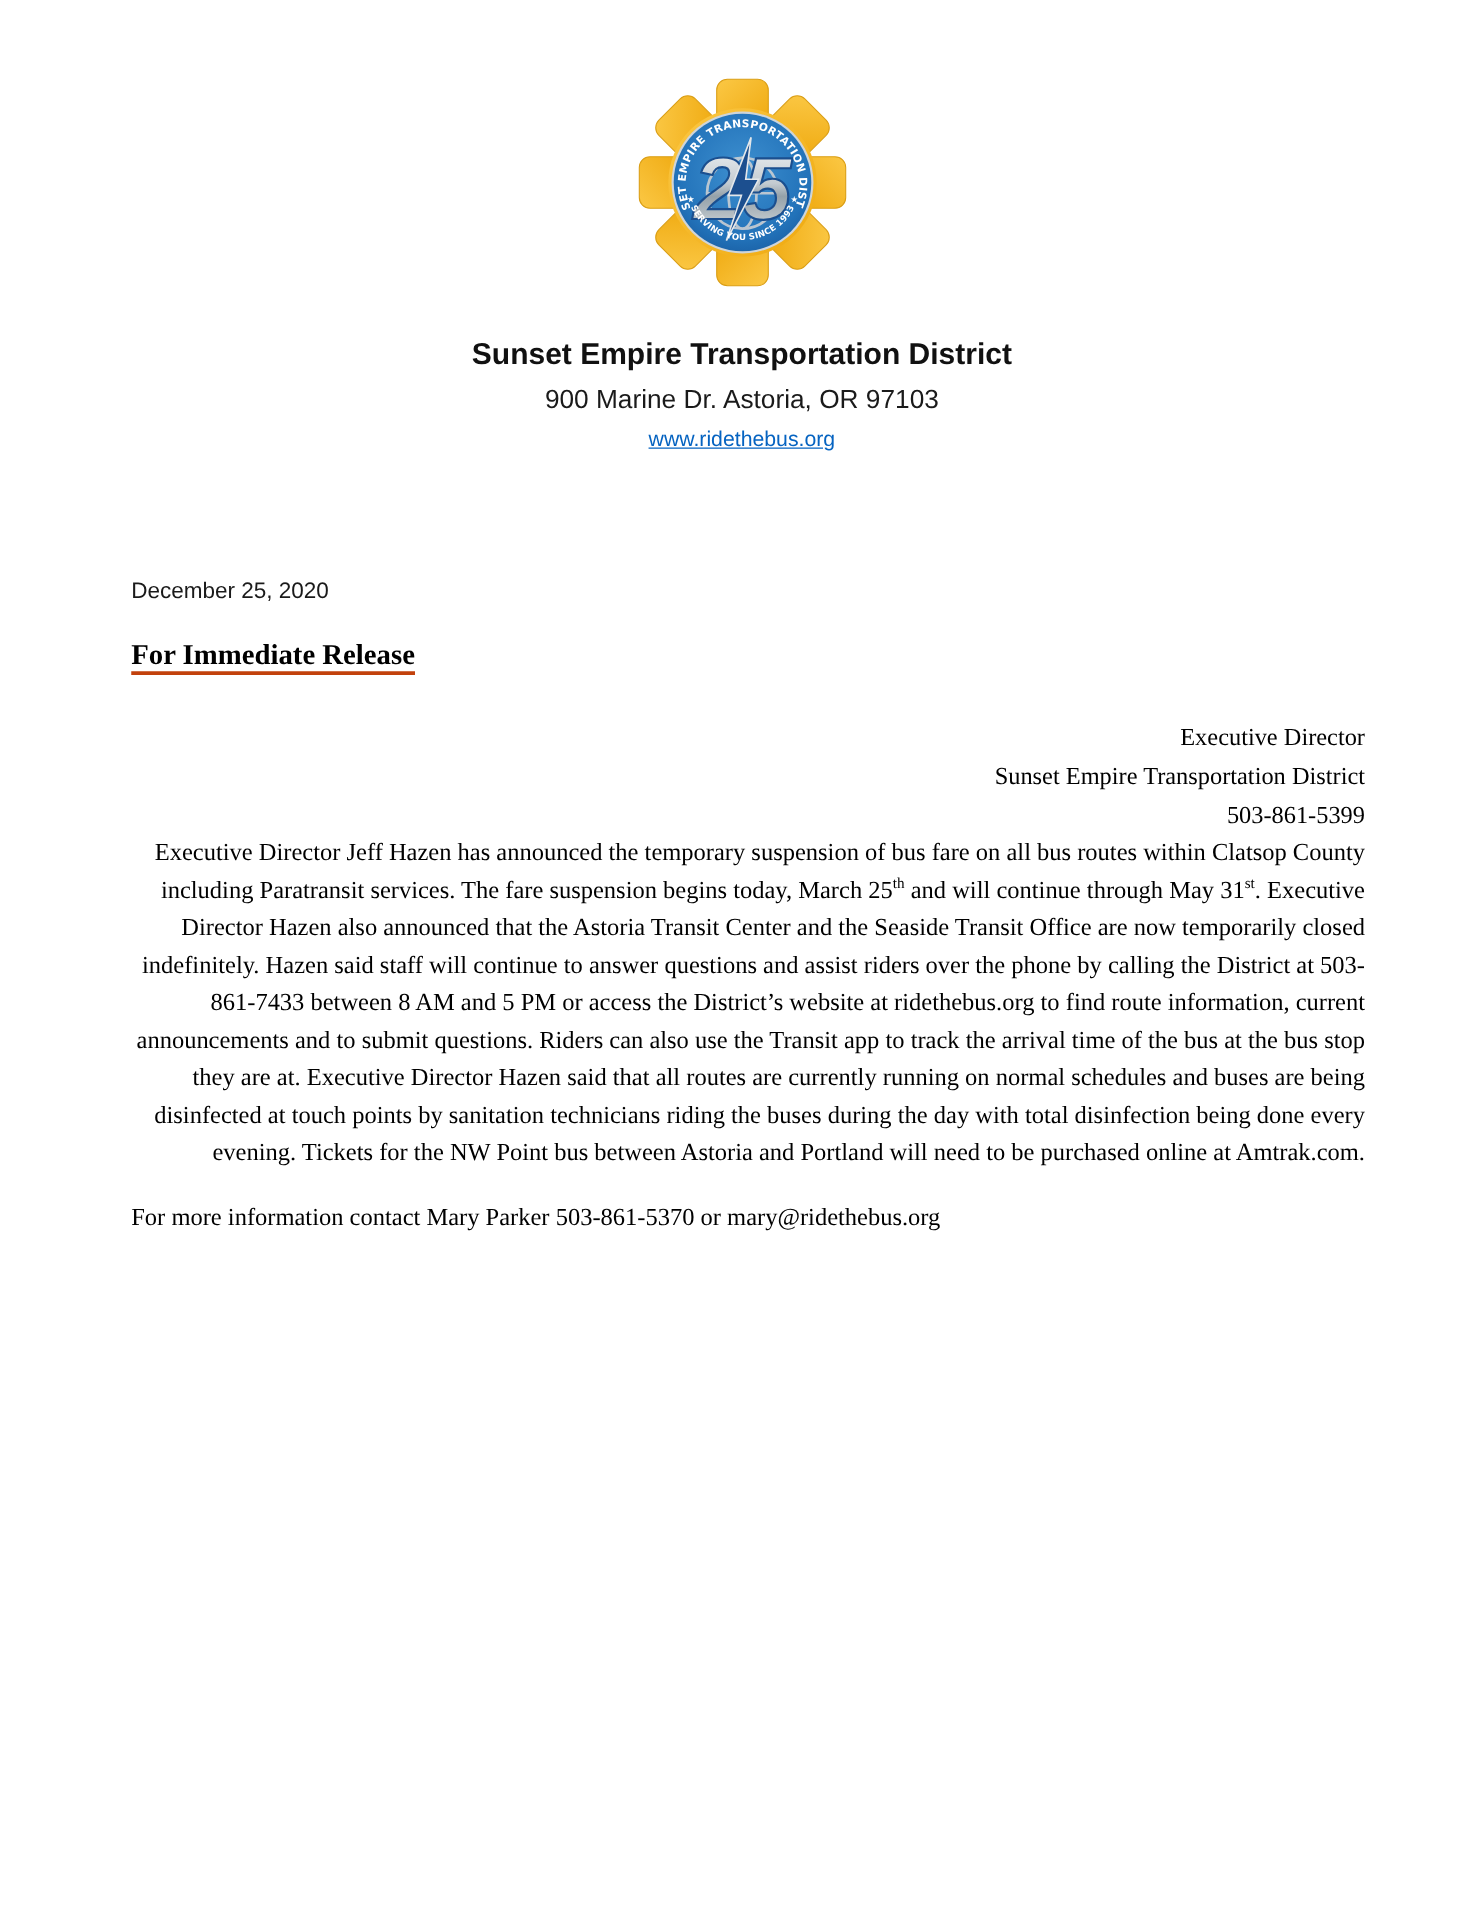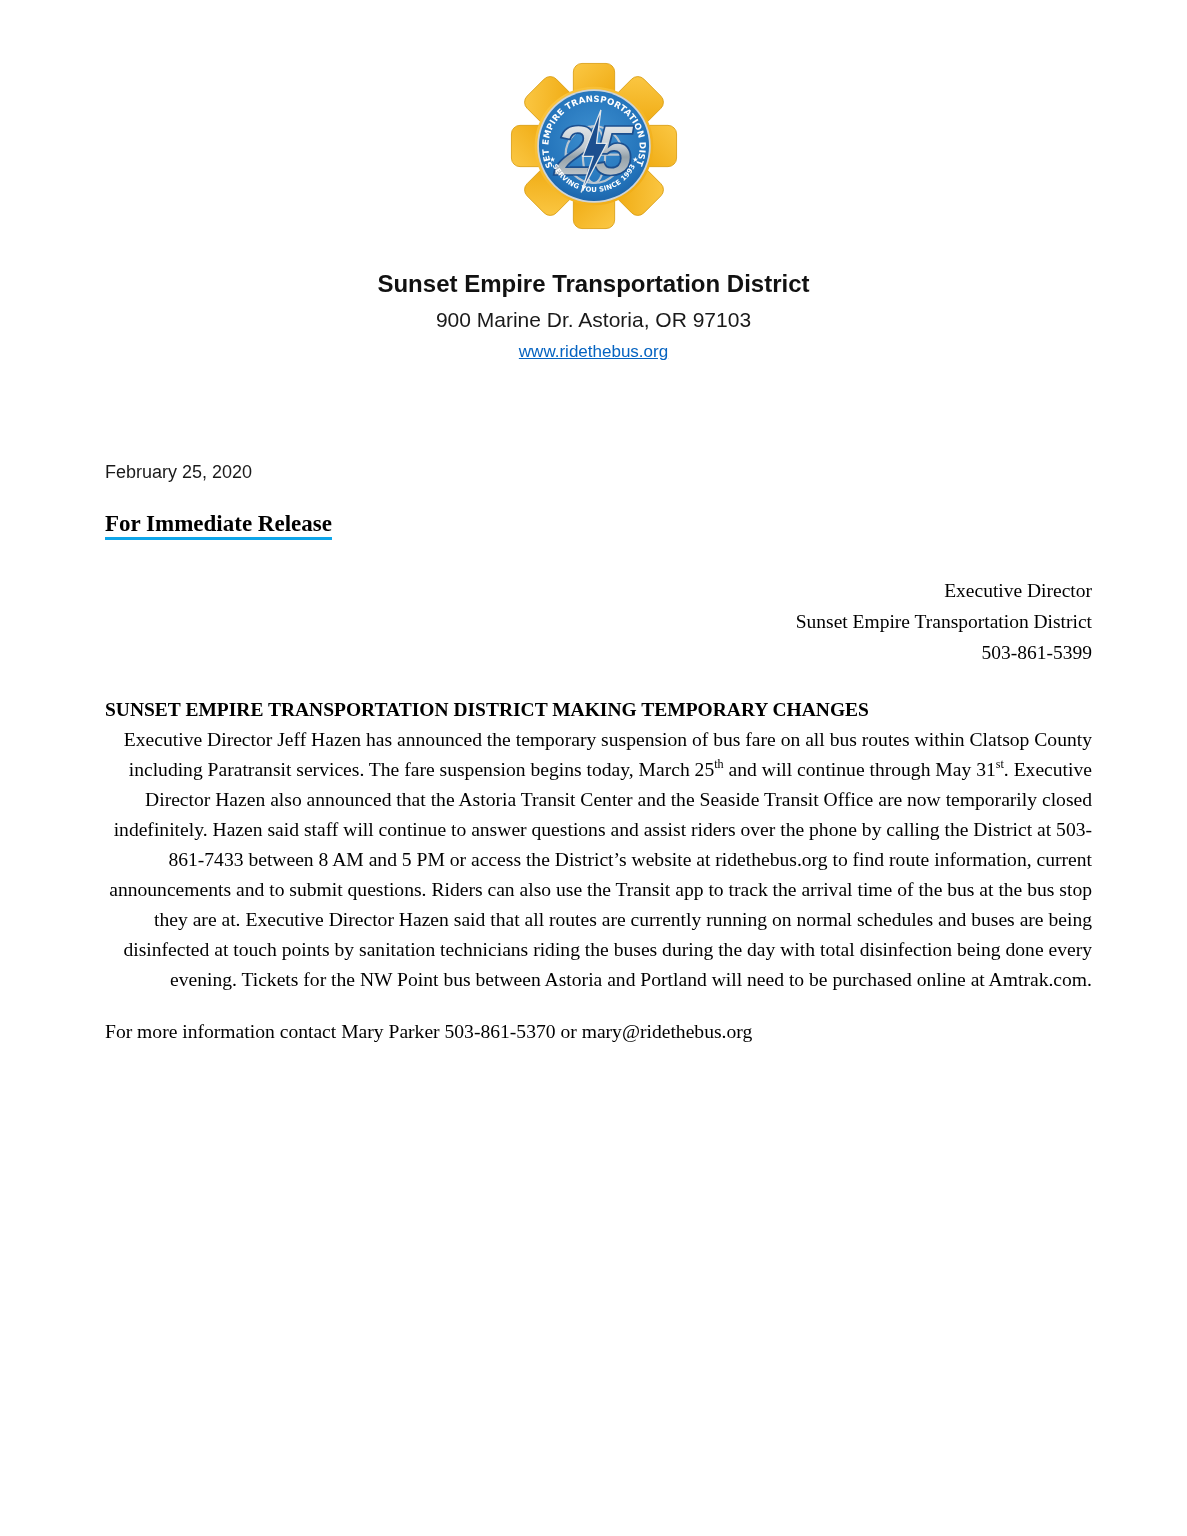--- a/index.html
+++ b/index.html
@@ -29,21 +29,21 @@
     font-family: "Liberation Sans", sans-serif;
     font-size: 18px;
     color: #1a1a1a;
   }
   .release-heading {
     margin-top: 28px;
     font-size: 23px;
     font-weight: bold;
   }
   .release-heading span {
-    border-bottom: 3px solid #0ea5e9;
+    border-bottom: 3px solid #c2410c;
     padding-bottom: 1px;
   }
   .from-block { margin-top: 38px; font-size: 19.5px; line-height: 31px; }
   .from-row { display: flex; }
   .from-label { width: 73px; flex: 0 0 73px; }
   .from-indent { padding-left: 73px; text-align: right; }
   .headline {
     margin-top: 27px;
     font-size: 19.5px;
     font-weight: bold;
@@ -116,32 +116,31 @@
 
   <div class="org-header">
     <div class="org-name">Sunset Empire Transportation District</div>
     <div class="org-line">900 Marine Dr. Astoria, OR 97103</div>
     <div class="org-link">
       <a>www.ridethebus.org</a>
     </div>
   </div>
 
   <div class="content">
-    <div class="date-line">February 25, 2020</div>
+    <div class="date-line">December 25, 2020</div>
 
     <div class="release-heading">
       <span>For Immediate Release</span>
     </div>
 
     <div class="from-block">
       <div class="from-indent">Executive Director</div>
       <div class="from-indent">Sunset Empire Transportation District</div>
       <div class="from-indent">503-861-5399</div>
     </div>
 
-    <div class="headline">SUNSET EMPIRE TRANSPORTATION DISTRICT MAKING TEMPORARY CHANGES</div>
 
     <div class="body-par"><span>Executive Director Jeff Hazen has announced the temporary suspension of bus fare on all bus routes within Clatsop County including Paratransit services. The fare suspension begins today, March 25</span><sup>th</sup><span> and will continue through May 31</span><sup>st</sup><span>. Executive Director Hazen also announced that the Astoria Transit Center and the Seaside Transit Office are now temporarily closed indefinitely. Hazen said staff will continue to answer questions and assist riders over the phone by calling the District at 503-861-7433 between 8 AM and 5 PM or access the District’s website at ridethebus.org to find route information, current announcements and to submit questions. Riders can also use the Transit app to track the arrival time of the bus at the bus stop they are at.  Executive Director Hazen said that all routes are currently running on normal schedules and buses are being disinfected at touch points by sanitation technicians riding the buses during the day with total disinfection being done every evening. Tickets for the NW Point bus between Astoria and Portland will need to be purchased online at Amtrak.com.</span></div>
 
     <div class="contact-line">For more information contact Mary Parker 503-861-5370 or mary@ridethebus.org</div>
   </div>
 
 </div>
 
 </body></html>

